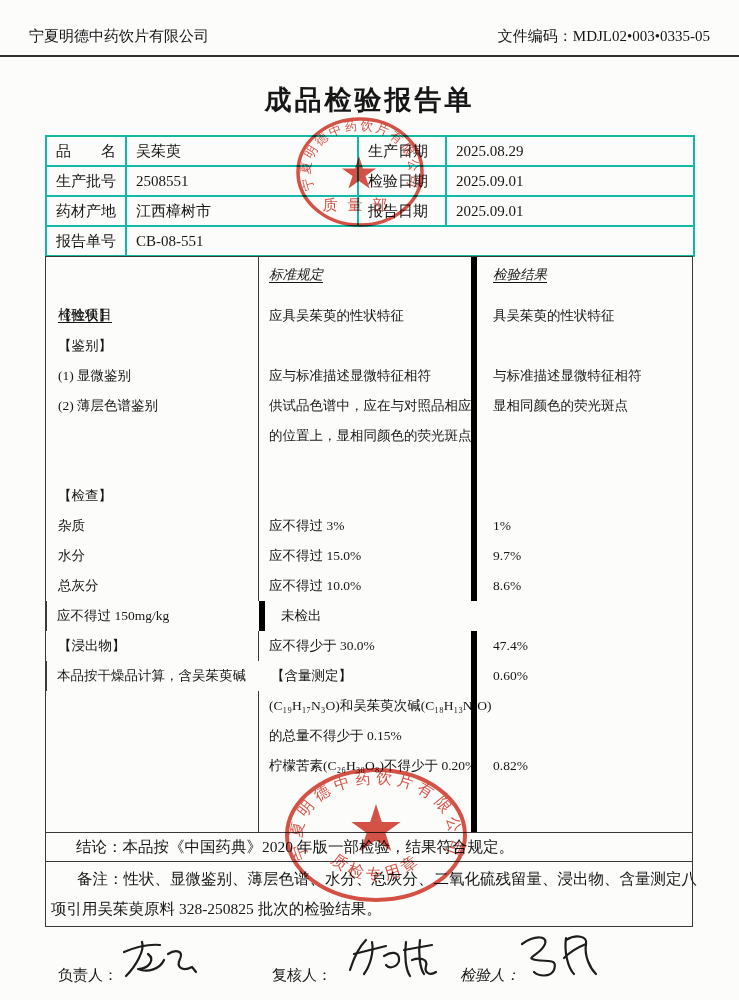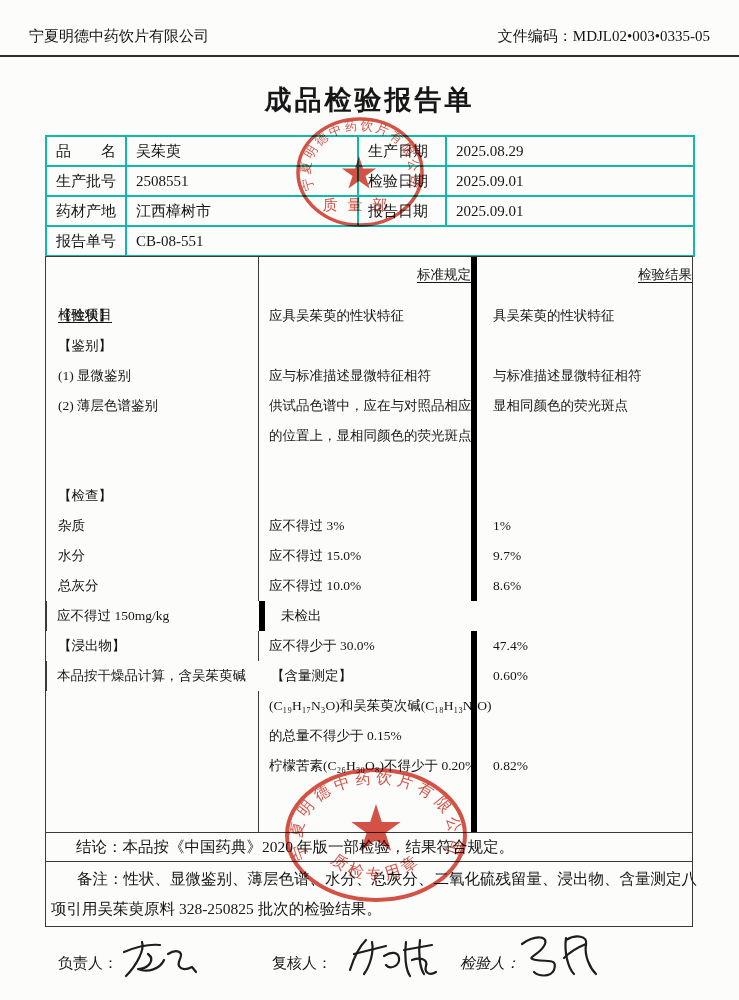--- a/index.html
+++ b/index.html
@@ -20,21 +20,21 @@
   .info-table { position:absolute; left:45px; top:135px; width:648px;
     border-collapse:collapse; table-layout:fixed; font-size:15px; }
   .info-table td { border:2px solid #14b8a6; height:30px; padding:0 9px;
     white-space:nowrap; overflow:hidden; }
 
   
   .main-table { position:absolute; left:45px; top:256px; width:648px; height:577px;
     border:1px solid #3a3a3a; display:flex; flex-direction:column; font-size:13.5px; }
   .mt-header { display:flex; height:44px; flex:0 0 auto; }
   .mt-header .cell { padding-top:9px; }
-  .mt-header .c2, .mt-header .c3 { text-align:right; }
+  .mt-header .c2, .mt-header .c3 { text-align:left;font-style:italic; }
   .mt-header .hd { text-decoration:underline; text-underline-offset:3px; }
   .mt-row { display:flex; height:30px; flex:0 0 auto; }
   .mt-fill { display:flex; flex:1 1 auto; }
   .cell { height:100%; }
   .c1 { width:212px; padding-left:12px; line-height:30px; white-space:nowrap; }
   .c2 { width:213px; border-left:1px solid #3a3a3a; padding-left:10px;
         line-height:30px; white-space:nowrap; }
   .c3 { flex:1; border-left:6px solid #000000; padding-left:16px;
         line-height:30px; white-space:nowrap; }
   .mt-header .c1 { line-height:normal;margin-top:40px; }
@@ -44,21 +44,21 @@
   .concl { position:absolute; left:45px; top:832px; width:648px; height:30px;
     border:1px solid #3a3a3a; font-size:15.5px; line-height:28px;
     padding-left:30px; white-space:nowrap; }
   .remark { position:absolute; left:45px; top:861px; width:648px; height:66px;
     border:1px solid #3a3a3a; font-size:15.5px; padding:2px 5px 10px 5px; }
   .remark .rline { line-height:30px; white-space:nowrap; }
   .remark .rline1 { padding-left:26px; }
 
   
   .sigs { position:absolute; left:0; top:934px; width:739px; height:60px; font-size:15px; }
-  .sig-label { position:absolute; top:20px; white-space:nowrap;text-align:center; }
+  .sig-label { position:absolute; top:32px; white-space:nowrap;text-align:center; }
   .lab-resp { left:58px; } .lab-rev { left:272px; } .lab-insp { left:460px;font-style:italic; }
   .sig-svg { position:absolute; }
   .sig1 { left:118px; top:2px; } .sig2 { left:340px; top:0; } .sig3 { left:512px; top:-4px; }
   .sig-svg path { fill:none; stroke:#1d1d1d; stroke-width:2.2;
     stroke-linecap:round; stroke-linejoin:round; }
 
   
   .stamp { position:absolute; mix-blend-mode:multiply; opacity:0.88; }
   .stamp1 { left:292px; top:112px; }
   .stamp2 { left:280px; top:764px; }

